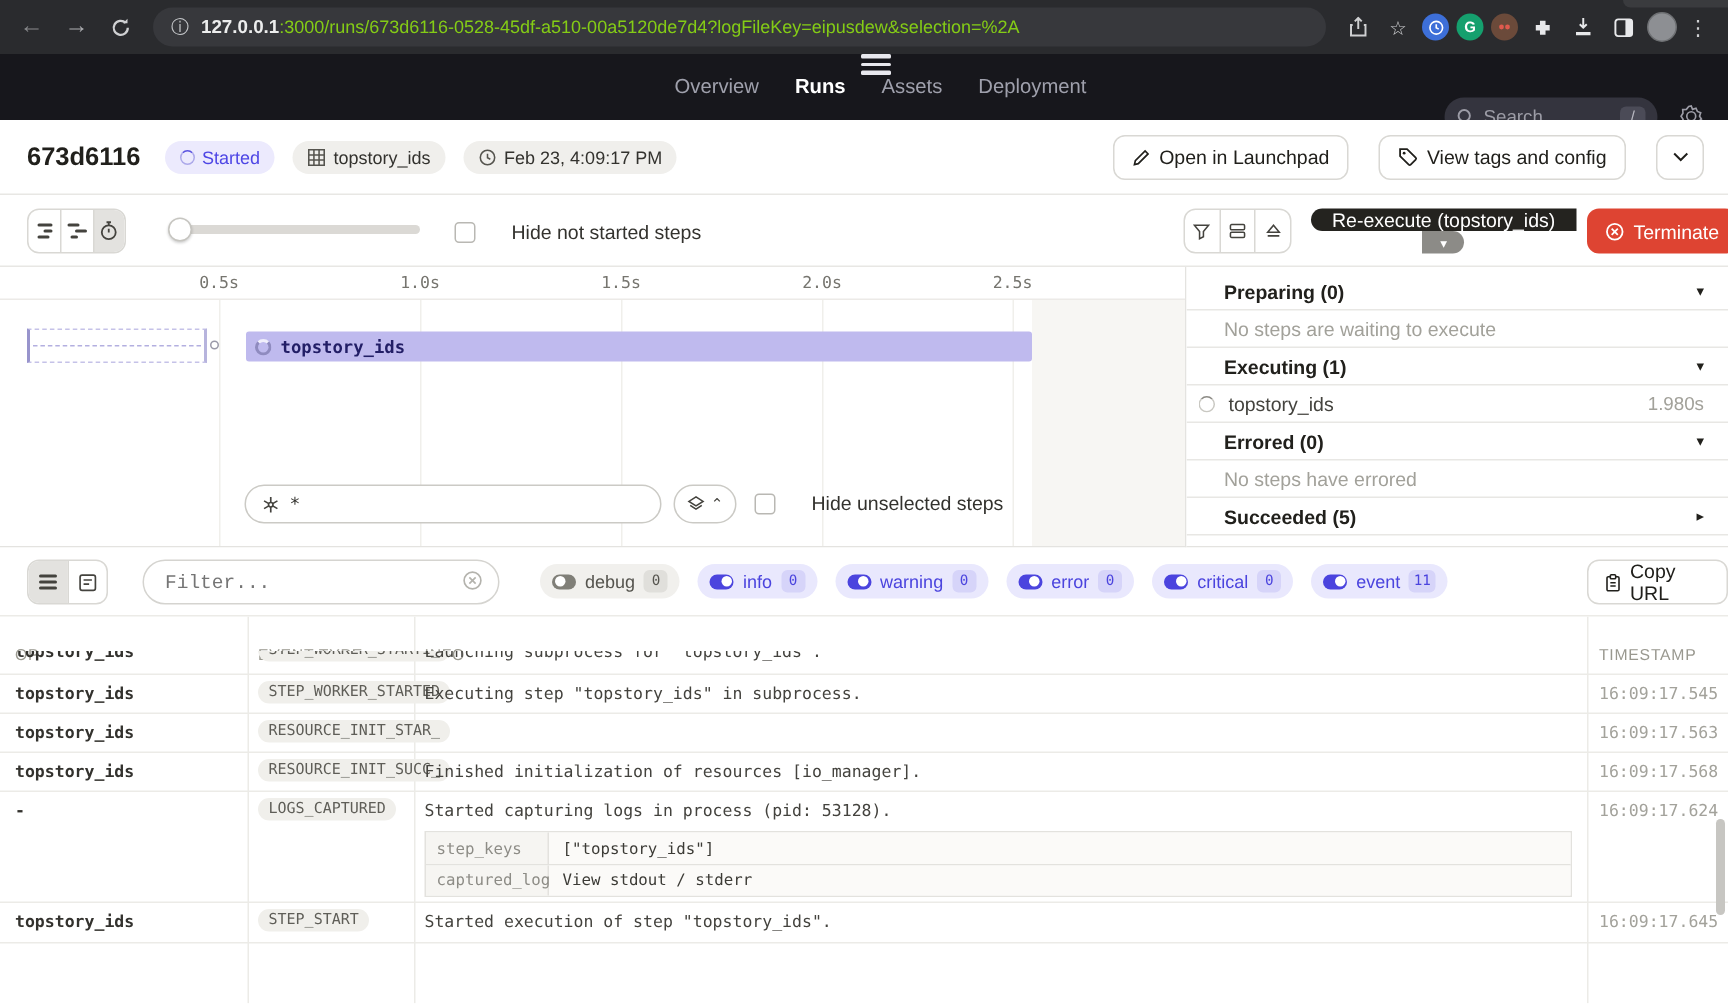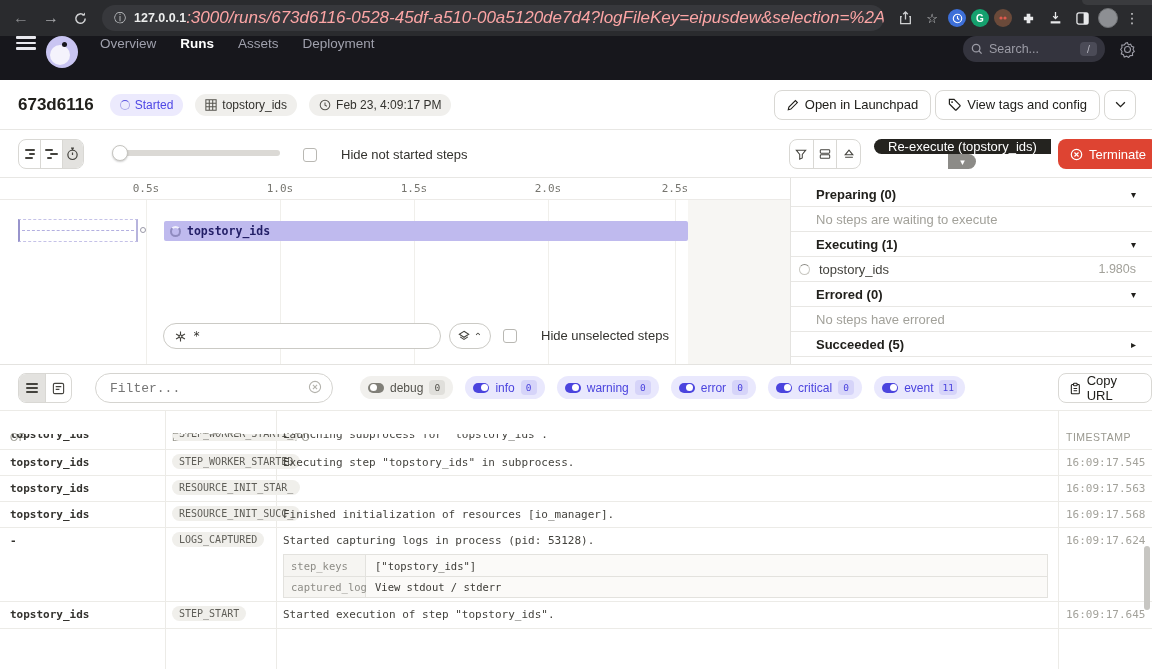--- a/index.html
+++ b/index.html
@@ -13,32 +13,32 @@
     background:#2a2b2e; display:flex; align-items:center; }
   .tab-hint { position:absolute; right:0; top:0; width:70px; height:5px; background:#3a3b3e;
     border-radius:0 0 0 6px; }
   .nav-arrow { color:#a9aaad; font-size:16px; width:30px; text-align:center; }
   .nav-arrow.back { color:#87888b; margin-left:6px; }
   .reload-btn { width:28px; display:flex; justify-content:center; }
   .url-pill { margin-left:8px; width:782px; height:26px; border-radius:13px; background:#37383c;
     display:flex; align-items:center; padding:0 12px; overflow:hidden; white-space:nowrap; }
   .url-info { color:#c6c8cb; font-size:12px; margin-right:8px; }
   .url-host { color:#eceded; font-size:12.5px; font-weight:bold; }
-  .url-rest { color:#fca5a5; font-size:17px;font-style:italic; }
+  .url-rest { color:#84cc16; font-size:12px; }
   .chrome-icons { display:flex; align-items:center; gap:5px; margin-left:10px; }
   .ch-ic { width:22px; height:22px; display:flex; align-items:center; justify-content:center;
     color:#cfd0d2; font-size:13px; }
   .ext-circle { width:18px; height:18px; border-radius:50%; display:flex; align-items:center;
     justify-content:center; font-size:10px; font-weight:bold; color:#fff; }
   .avatar { width:20px; height:20px; border-radius:50%; background:#8d8f93; border:1px solid #6e7073; }
   .menu-dots { color:#cfd0d2; font-size:14px; width:18px; text-align:center; }
 
   
   .dg-nav { position:absolute; left:0; top:36px; width:1152px; height:44px; background:#17171c;
-    display:flex; align-items:flex-start; }
+    display:flex; align-items:center;flex-direction:column; }
   .hamburger { width:20px; margin-left:16px; display:flex; flex-direction:column; gap:3px; }
   .hamburger span { display:block; height:2.5px; background:#e8e8ee; border-radius:1px; }
   .dg-logo { width:32px; height:32px; border-radius:50%; background:#c9c5f2; margin-left:10px;
     position:relative; overflow:hidden; }
   .dg-logo::before { content:""; position:absolute; left:4px; top:9px; width:20px; height:20px;
     border-radius:50%; background:#f4f3fc; }
   .dg-logo::after { content:""; position:absolute; left:16px; top:6px; width:5px; height:5px;
     border-radius:50%; background:#17171c; }
   .dg-links { display:flex; gap:24px; margin-left:22px; }
   .dg-link { font-size:13.5px; color:#9fa0ac; cursor:pointer; }
@@ -54,21 +54,21 @@
   
   .run-header { position:absolute; left:0; top:80px; width:1152px; height:50px; background:#fff;
     border-bottom:1px solid #e8e7e4; display:flex; align-items:center; }
   .run-id { font-size:17px; font-weight:bold; color:#21201c; margin-left:18px; }
   .badge-started { margin-left:16px; height:22px; display:flex; align-items:center; gap:5px;
     background:#eceafd; border-radius:11px; padding:0 10px; color:#4e46e5; font-size:12px; }
   .spin { width:10px; height:10px; border-radius:50%; border:1.5px solid #aca8ea;
     border-top-color:#5a52e0; }
   .hdr-pill { margin-left:12px; height:22px; display:flex; align-items:center; gap:5px;
     background:#f0efec; border-radius:11px; padding:0 10px; color:#33322e; font-size:12px; }
-  .hdr-actions { margin-left:auto; margin-right:16px; display:flex; align-items:center; gap:4px; }
+  .hdr-actions { margin-left:auto; margin-right:16px; display:flex; align-items:center; gap:20px; }
   .btn-outline { height:30px; display:flex; align-items:center; gap:6px; border:1px solid #d9d8d4;
     border-radius:8px; background:#fff; padding:0 12px; font-size:13px; color:#21201c; cursor:pointer; }
   .btn-caret { width:32px; justify-content:center; padding:0; }
 
   
   .toolbar { position:absolute; left:0; top:130px; width:1152px; height:48px; background:#fff;
     border-bottom:1px solid #e8e7e4; }
   .seg3 { position:absolute; left:18px; top:9px; width:66px; height:30px; border:1px solid #d9d8d4;
     border-radius:8px; display:flex; overflow:hidden; }
   .seg3 > div { width:22px; display:flex; align-items:center; justify-content:center; }

